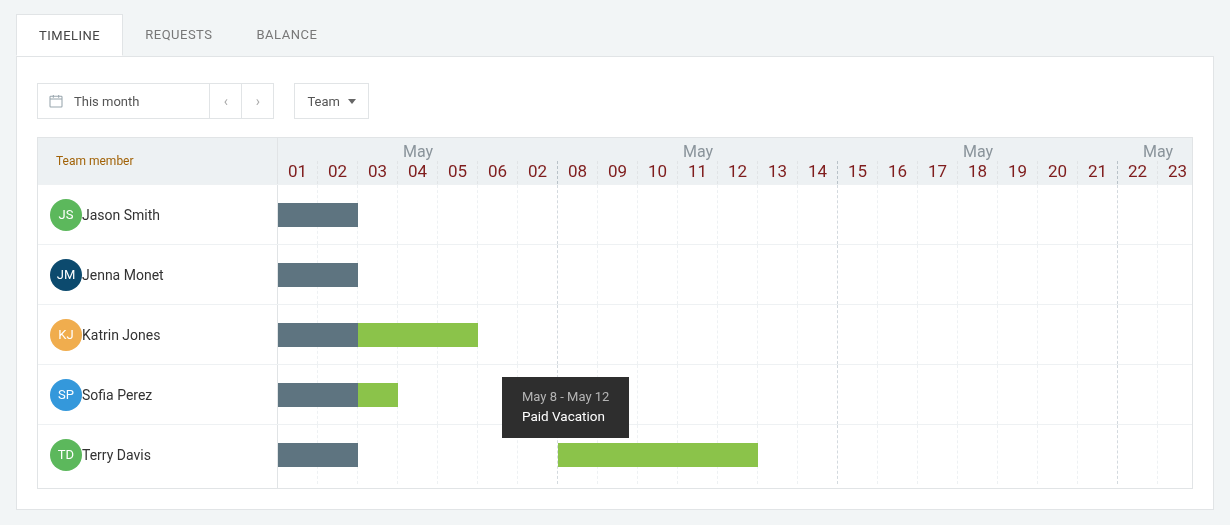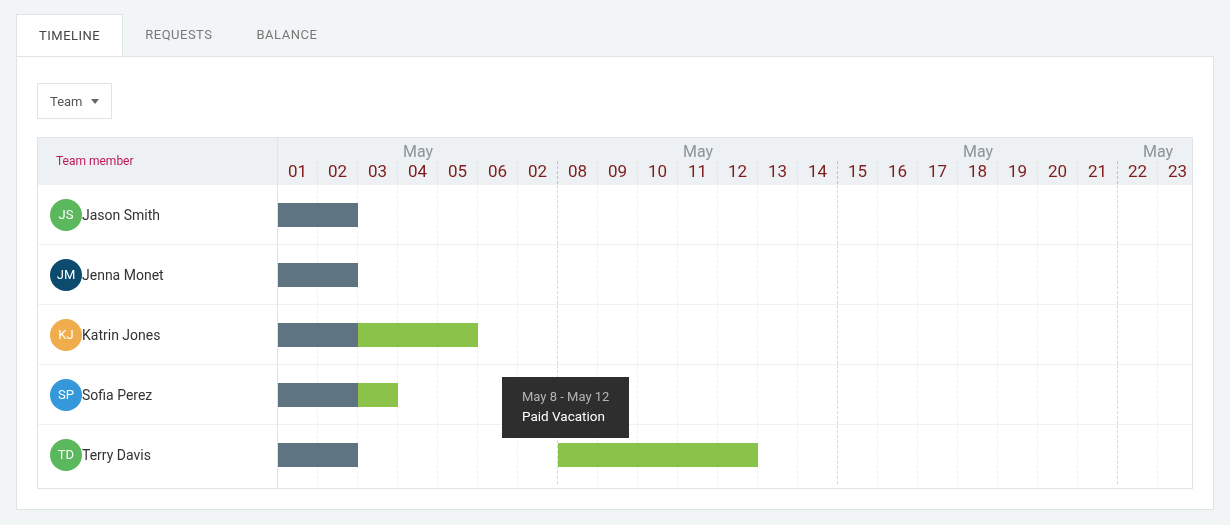--- a/index.html
+++ b/index.html
@@ -98,21 +98,21 @@
     background: #edf1f3;
     height: 46px;
   }
   .member-col {
     width: 240px;
     flex: 0 0 240px;
     border-right: 1px solid #e1e4e6;
     display: flex;
     align-items: center;
     padding-left: 18px;
-    color: #be185d;
+    color: #a16207;
     font-size: 12px;
   }
   .timeline-col {
     flex: 1;
     position: relative;
     overflow: hidden;
   }
   .month-row, .day-row {
     display: flex;
     width: 100%;
@@ -213,20 +213,39 @@
 <div class="page">
   <div class="tab-strip" id="tab-strip">
       <div class="tab active">TIMELINE</div>
       <div class="tab">REQUESTS</div>
       <div class="tab">BALANCE</div>
     </div>
 
   <div class="panel">
 
     <div class="toolbar">
+      <div class="date-group">
+        <div class="btn date-range">
+          <span class="cal-icon">
+            <svg width="16" height="16" viewBox="0 0 24 24" fill="none" stroke="currentColor" stroke-width="1.6">
+              <rect x="3" y="5" width="18" height="16" rx="1"></rect>
+              <line x1="3" y1="9" x2="21" y2="9"></line>
+              <line x1="8" y1="3" x2="8" y2="7"></line>
+              <line x1="16" y1="3" x2="16" y2="7"></line>
+            </svg>
+          </span>
+          <span>This month</span>
+        </div>
+        <div class="btn nav-btn">
+          <span>‹</span>
+        </div>
+        <div class="btn nav-btn">
+          <span>›</span>
+        </div>
+      </div>
 
       <div class="btn dropdown">
         <span>Team</span>
         <span class="caret-down"></span>
       </div>
     </div>
 
     <div class="grid-wrap">
       <div class="grid-header">
         <div class="member-col">Team member</div>

